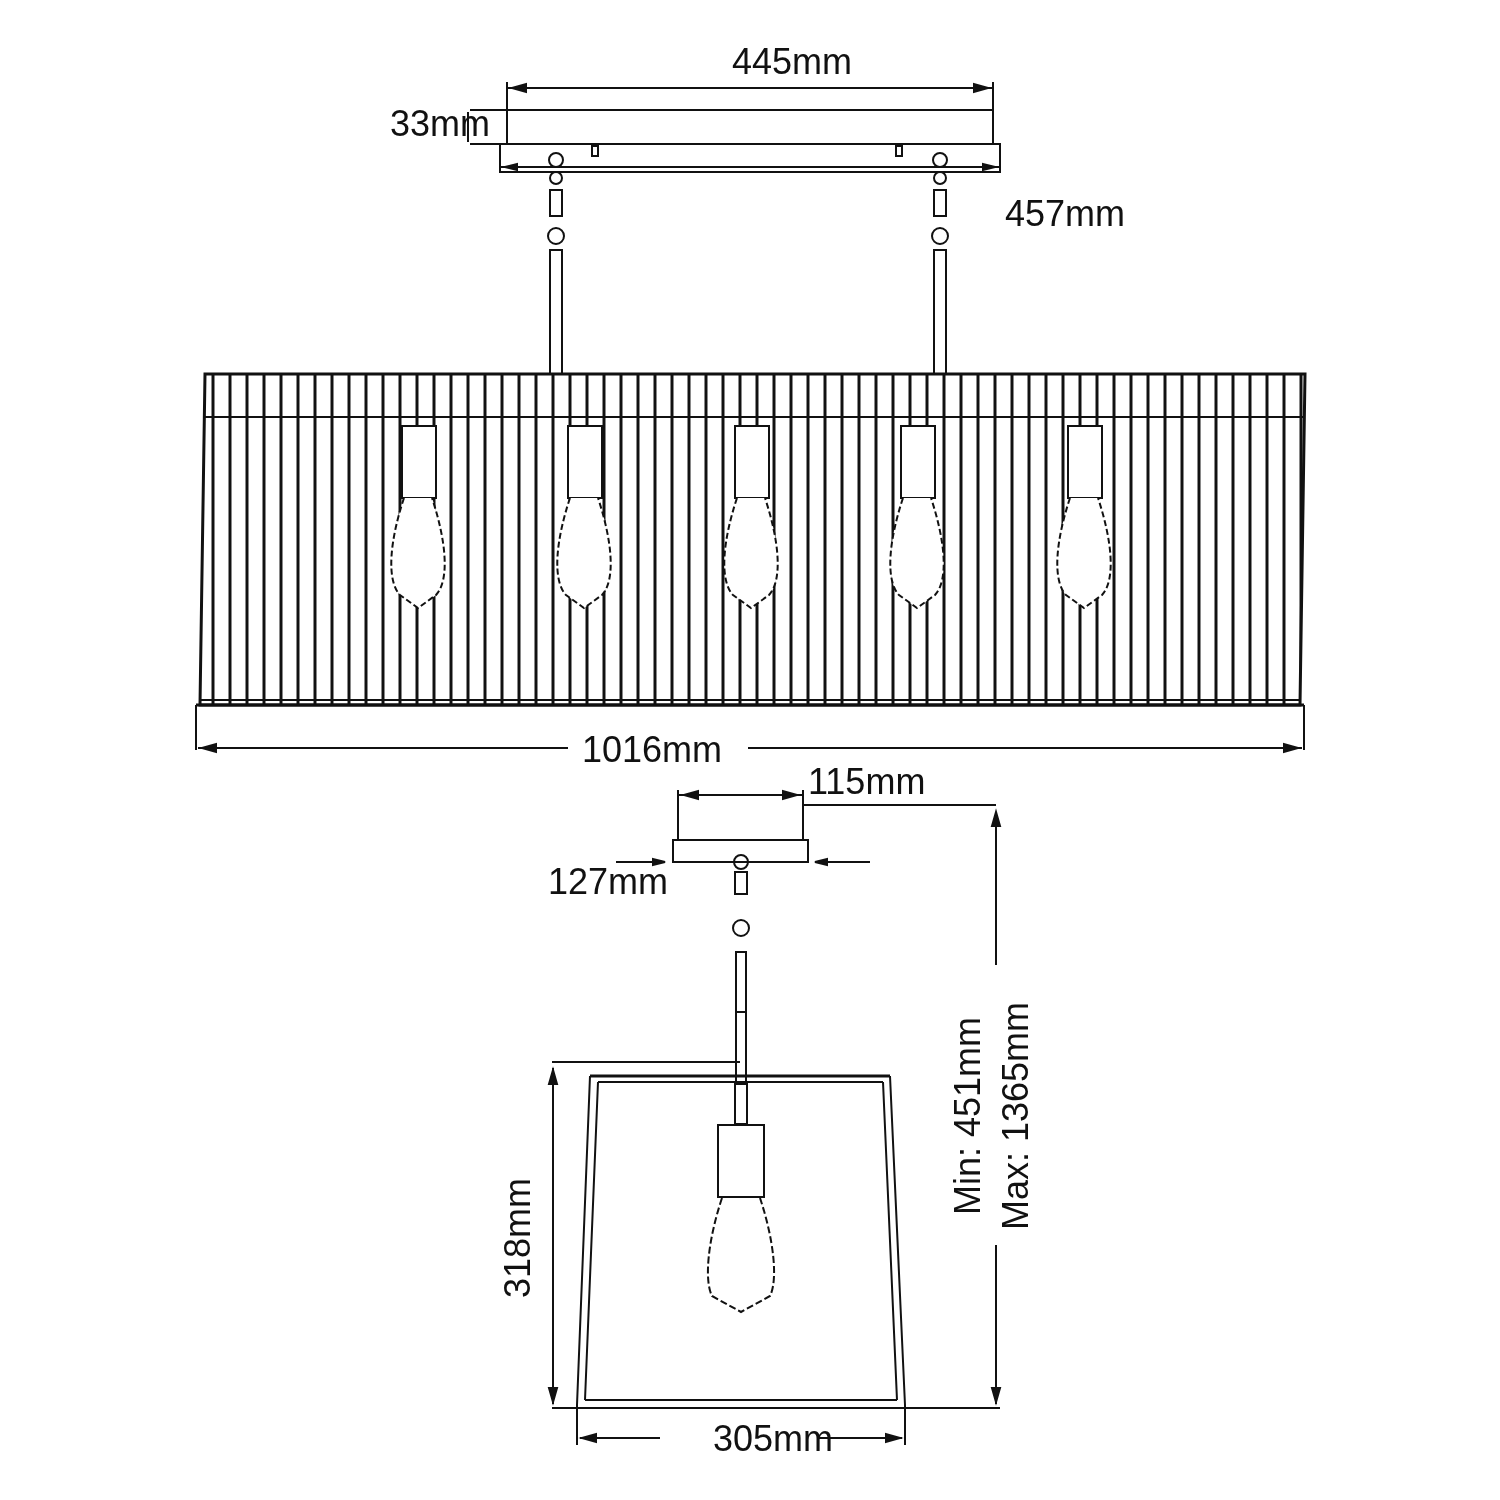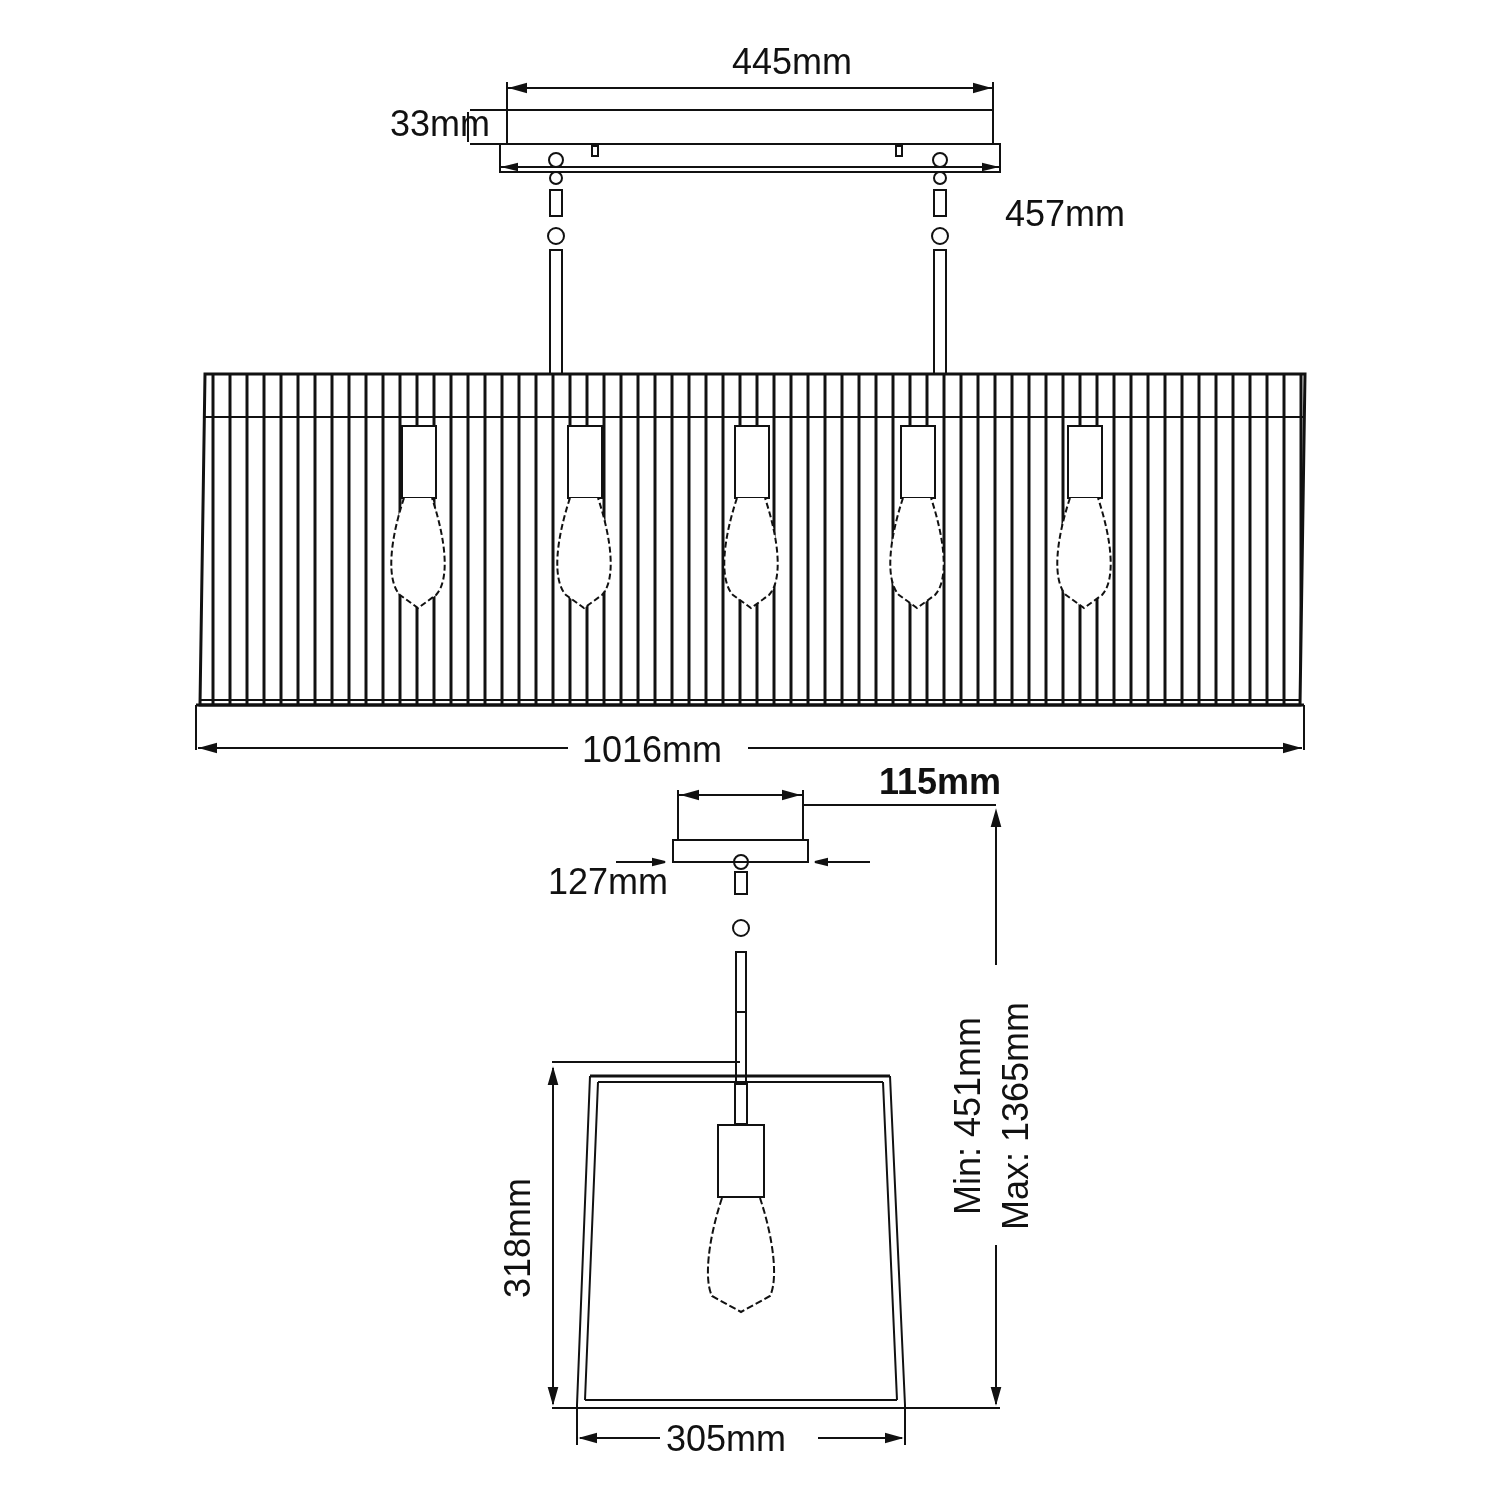--- a/index.html
+++ b/index.html
@@ -131,18 +131,18 @@
     <line x1="818" y1="1438" x2="902" y2="1438"></line>
     <path d="M582 1438 l14 -4 v8 z M900 1438 l-14 -4 v8 z" fill="#111"></path>
   </g>
 </svg>
 
 <div class="lbl" style="left:684px;top:44px;margin-left:48px;">445mm</div>
 <div class="lbl" style="left:360px;top:106px;margin-left:30px;">33mm</div>
 <div class="lbl" style="left:1005px;top:196px;text-align:center;">457mm</div>
 <div class="lbl" style="left:582px;top:732px;">1016mm</div>
 
-<div class="lbl" style="left:879px;top:764px;font-weight:bold;">115mm</div>
+<div class="lbl" style="left:808px;top:764px;">115mm</div>
 <div class="lbl" style="left:548px;top:864px;text-align:right;">127mm</div>
 <div class="lbl vlbl" style="left:950px;top:1215px;">Min: 451mm</div>
 <div class="lbl vlbl" style="left:998px;top:1230px;">Max: 1365mm</div>
 <div class="lbl vlbl" style="left:500px;top:1298px;">318mm</div>
-<div class="lbl" style="left:666px;top:1421px;">305mm</div>
+<div class="lbl" style="left:713px;top:1421px;">305mm</div>
 
 </body></html>

